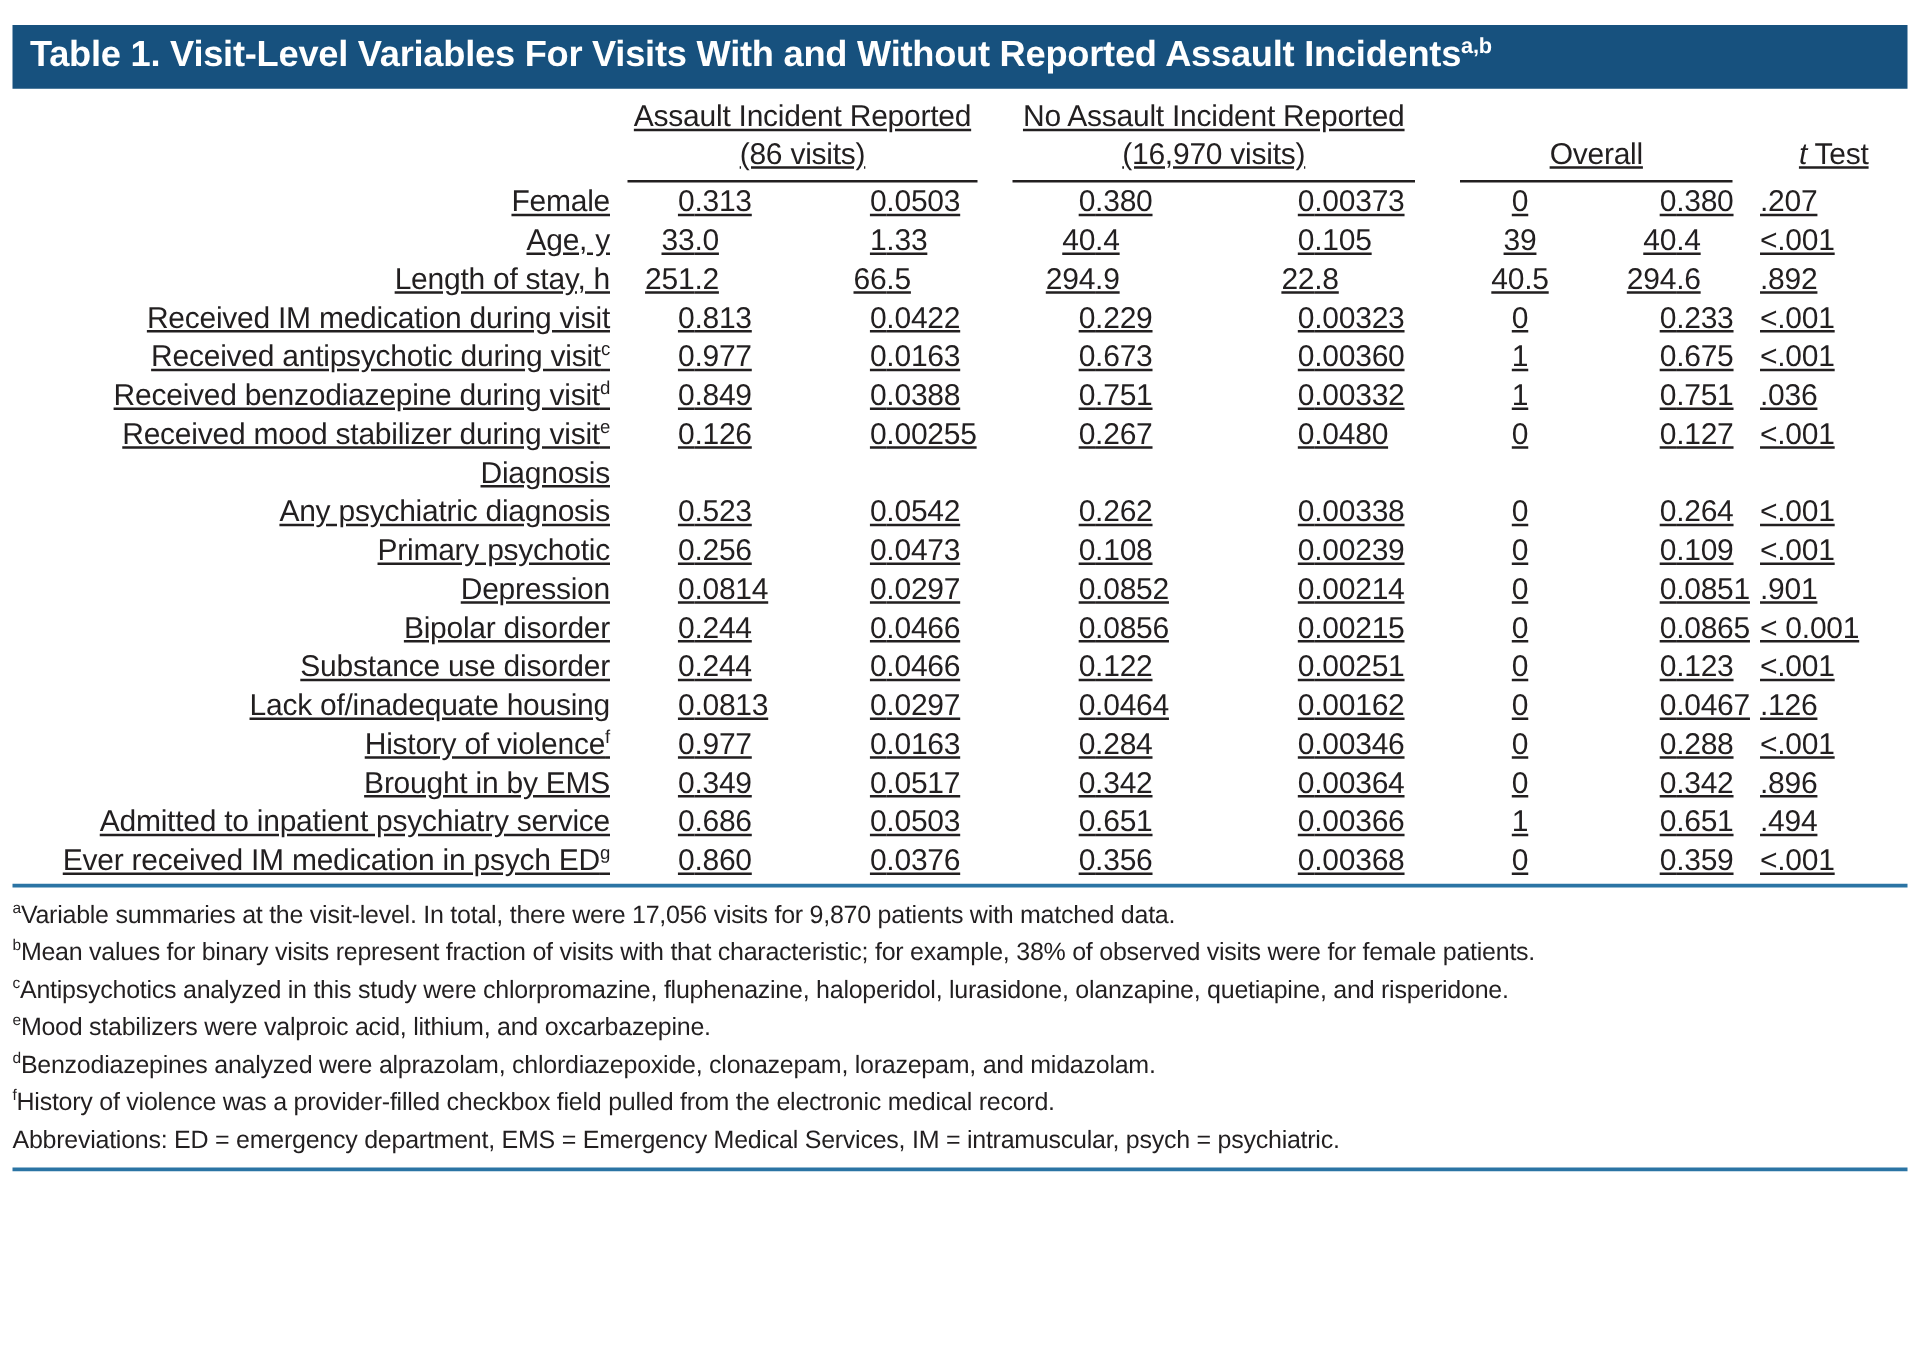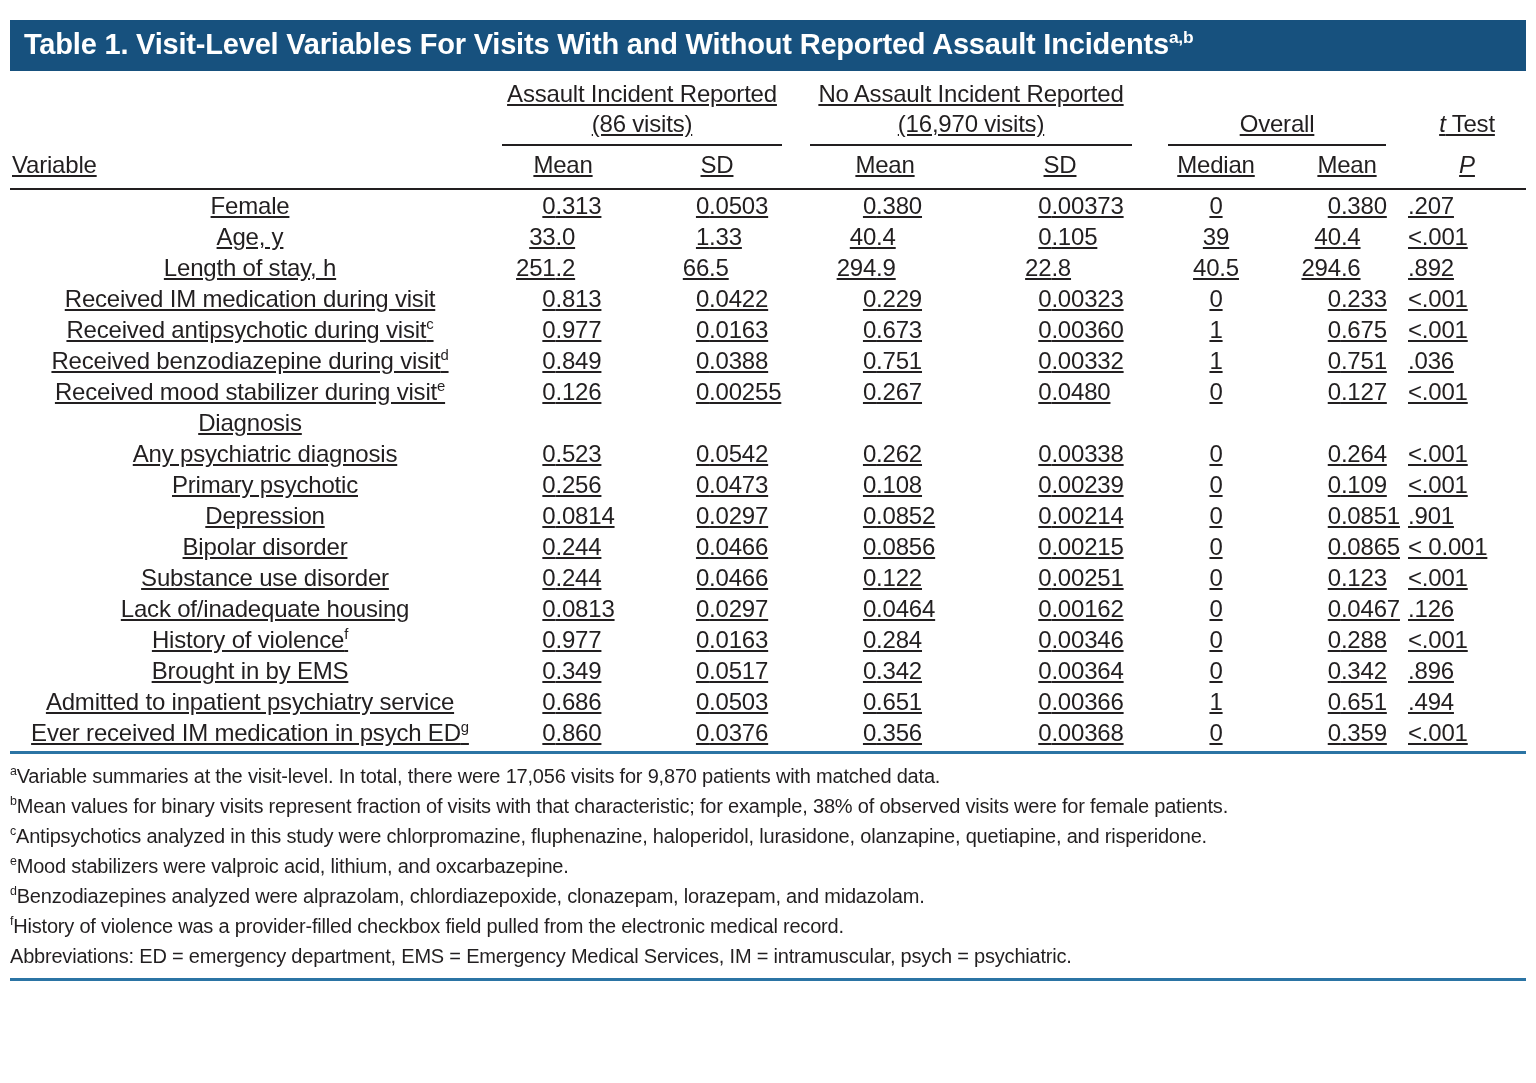--- a/index.html
+++ b/index.html
@@ -30,21 +30,21 @@
   .ghead .l1,.ghead .l2{display:block;}
   .ghead.overall{margin:0 22px;}
   .tt{padding-bottom:7px;}
   tr.colrow th{
     border-bottom:2px solid var(--c-text);
     padding:5px 0 9px 0;font-size:24px;text-align:center;
   }
   tr.colrow th.varhead{text-align:left;padding-left:2px;}
   tr.colrow th.italic{font-style:italic;}
   tbody td{line-height:31px;padding:0;font-size:24px;vertical-align:bottom;}
-  td.var{text-align:center;padding-left:2px;white-space:nowrap;margin-left:26px;}
+  td.var{text-align:right;padding-left:2px;white-space:nowrap;margin-left:26px;}
   td.var.indent{padding-left:32px;}
   td.var sup{font-size:62%;line-height:0;}
   td.num{padding:0;}
   .numwrap{display:flex;width:100%;}
   .numwrap .i{flex:0 0 45%;text-align:right;}
   .numwrap .f{flex:0 0 55%;text-align:left;}
   td.mid{text-align:center;}
   td.pcol{text-align:left;padding-right:10px;white-space:nowrap;}
   .rule-blue{height:3px;background:var(--c-rule-blue);}
   .rule-top{margin-top:3px;}
@@ -92,30 +92,20 @@
           <div class="ghead overall">
             <span class="l1">Overall</span>
           </div>
         </th>
         <th>
           <div class="tt">
             <i>t</i><span> Test</span>
           </div>
         </th>
       </tr>
-      <tr class="colrow">
-        <th class="varhead">Variable</th>
-        <th>Mean</th>
-        <th>SD</th>
-        <th>Mean</th>
-        <th>SD</th>
-        <th>Median</th>
-        <th>Mean</th>
-        <th class="italic">P</th>
-      </tr>
     </thead>
     <tbody id="tbody">
   <tr>
     <td class="var"><span>Female</span><sup></sup></td>
     <td class="num">
             <span class="numwrap">
               <span class="i">0</span>
               <span class="f">.313</span>
             </span>
           </td>

